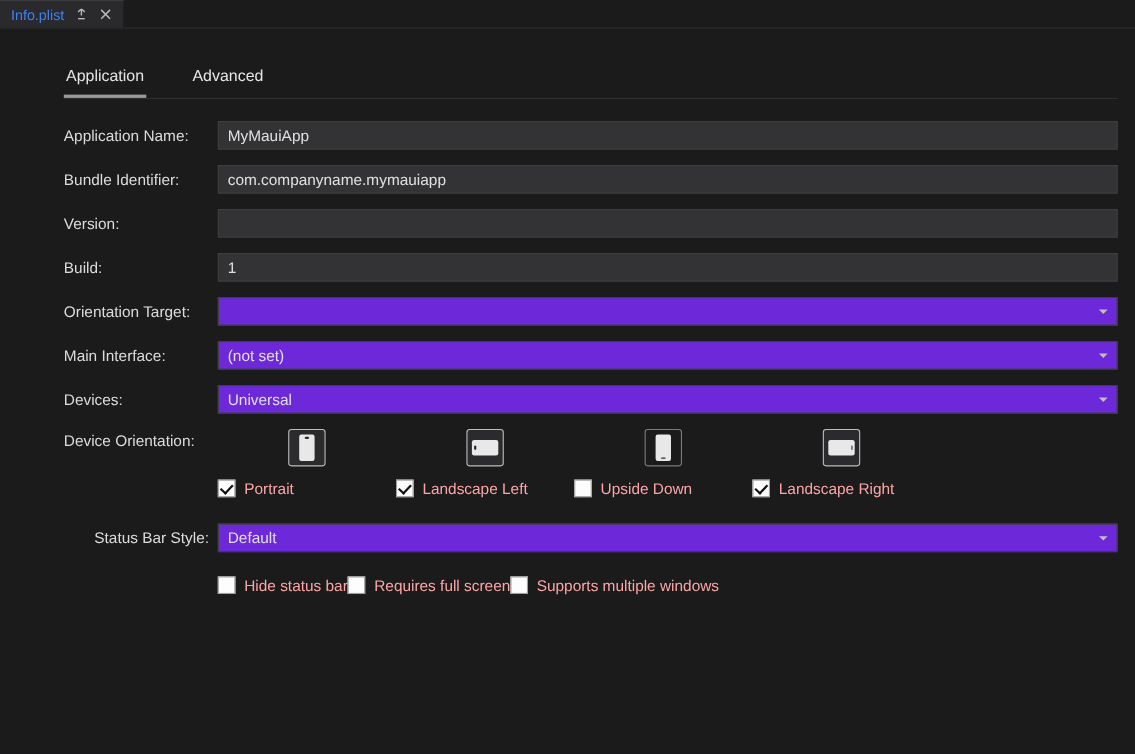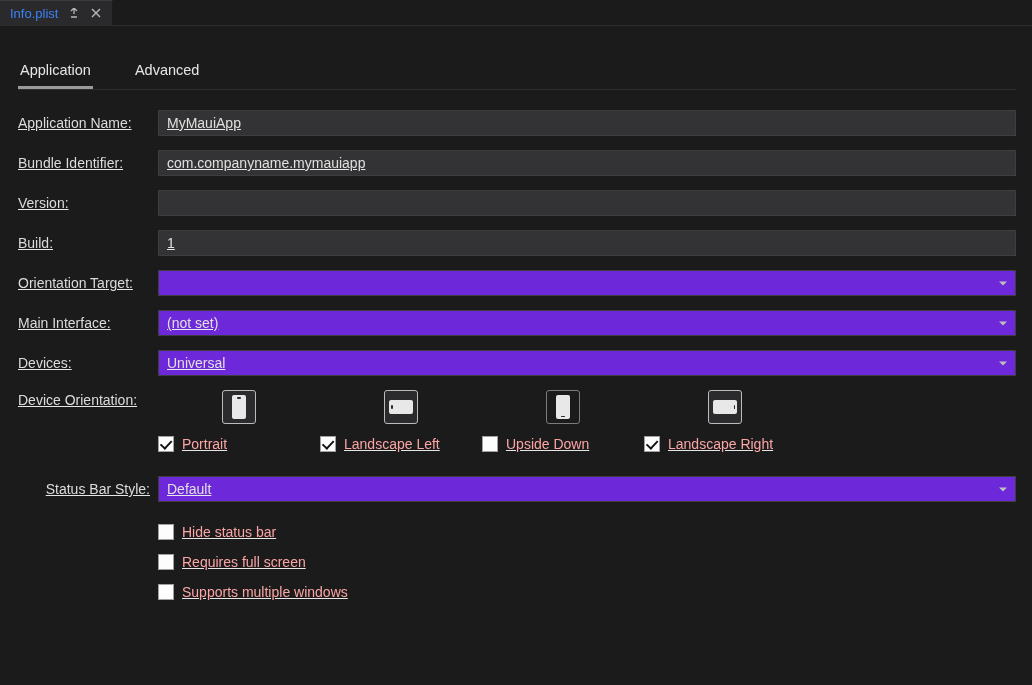--- a/index.html
+++ b/index.html
@@ -10,29 +10,29 @@
     border-bottom: 1px solid #2e2e30;
   }
   .doc-tab {
     display: flex; align-items: center; gap: 10px; padding: 0 10px;
     background: #2a2a2c; color: #3b82f6; font-size: 13px;
     border-top: 1px solid #3a3a3c; border-right: 1px solid #1b1b1c;
   }
   .tab-icon { display: inline-flex; align-items: center; justify-content: center; width: 12px; height: 12px; cursor: pointer; }
   .tab-icon svg { stroke: #b8b8b8; }
   
-  .page { padding: 30px 16px 16px 18px; }
+  .page { padding: 30px 16px 16px 18px; margin-left: 40px; }
   .inner-tabs { display: flex; gap: 40px; border-bottom: 1px solid #2f2f31; margin-bottom: 20px; }
   .inner-tab {
     color: #e6e6e6; font-size: 14.5px; padding: 6px 2px 8px; cursor: pointer;
     border-bottom: 3px solid transparent;
   }
   .inner-tab.active { border-bottom: 3px solid #9a9a9c; }
   .form { display: flex; flex-direction: column; gap: 14px; }
-  .row { display: flex; align-items: center; text-decoration: underline; }
+  .row { display: flex; align-items: center; }
   .row.top { align-items: flex-start; }
   .lbl { width: 140px; padding-right: 8px; color: #dcdcdc; font-size: 14px; }
   .row.top .lbl { padding-top: 2px; }
   .field {
     flex: 1; height: 26px; background: #333335; color: #e0e0e0;
     border: 1px solid #3e3e40; padding: 0 8px; font-size: 14px;
   }
   .combo {
     position: relative; flex: 1; height: 26px; background: #6d28d9;
     border: 1px solid #3e3e40; display: flex; align-items: center; padding: 0 8px;
@@ -65,21 +65,21 @@
   .phone-land-right::after { content:""; position:absolute; right:2px; top:50%; transform:translateY(-50%); width:1.5px; height:4px; background:#2b2b2d; border-radius:1px; }
   .chk-row { display: flex; align-items: center; gap: 8px; font-size: 14px; color: #fca5a5; cursor: pointer; }
   .chk {
     width: 16px; height: 16px; border: 1px solid #a0a0a2; background: #fdfdfd;
     display: inline-flex; align-items: center; justify-content: center;
   }
   .chk.checked::after {
     content: ""; width: 9px; height: 5px; border-left: 2px solid #111; border-bottom: 2px solid #111;
     transform: rotate(-47deg) translate(0.5px,-1px);
   }
-  .stack { flex:1; display:flex; flex-direction:column; gap:14px; padding-left:0; }
+  .stack { flex:1; display:flex; flex-direction:row; padding-left:0; }
   .status-stack { padding-top: 8px; }
 </style>
 </head>
 <body>
 
 <div class="tab-strip">
   <div class="doc-tab">
     <span>Info.plist</span>
     <span class="tab-icon">
       <svg width="10" height="10" viewBox="0 0 10 10" fill="none">

